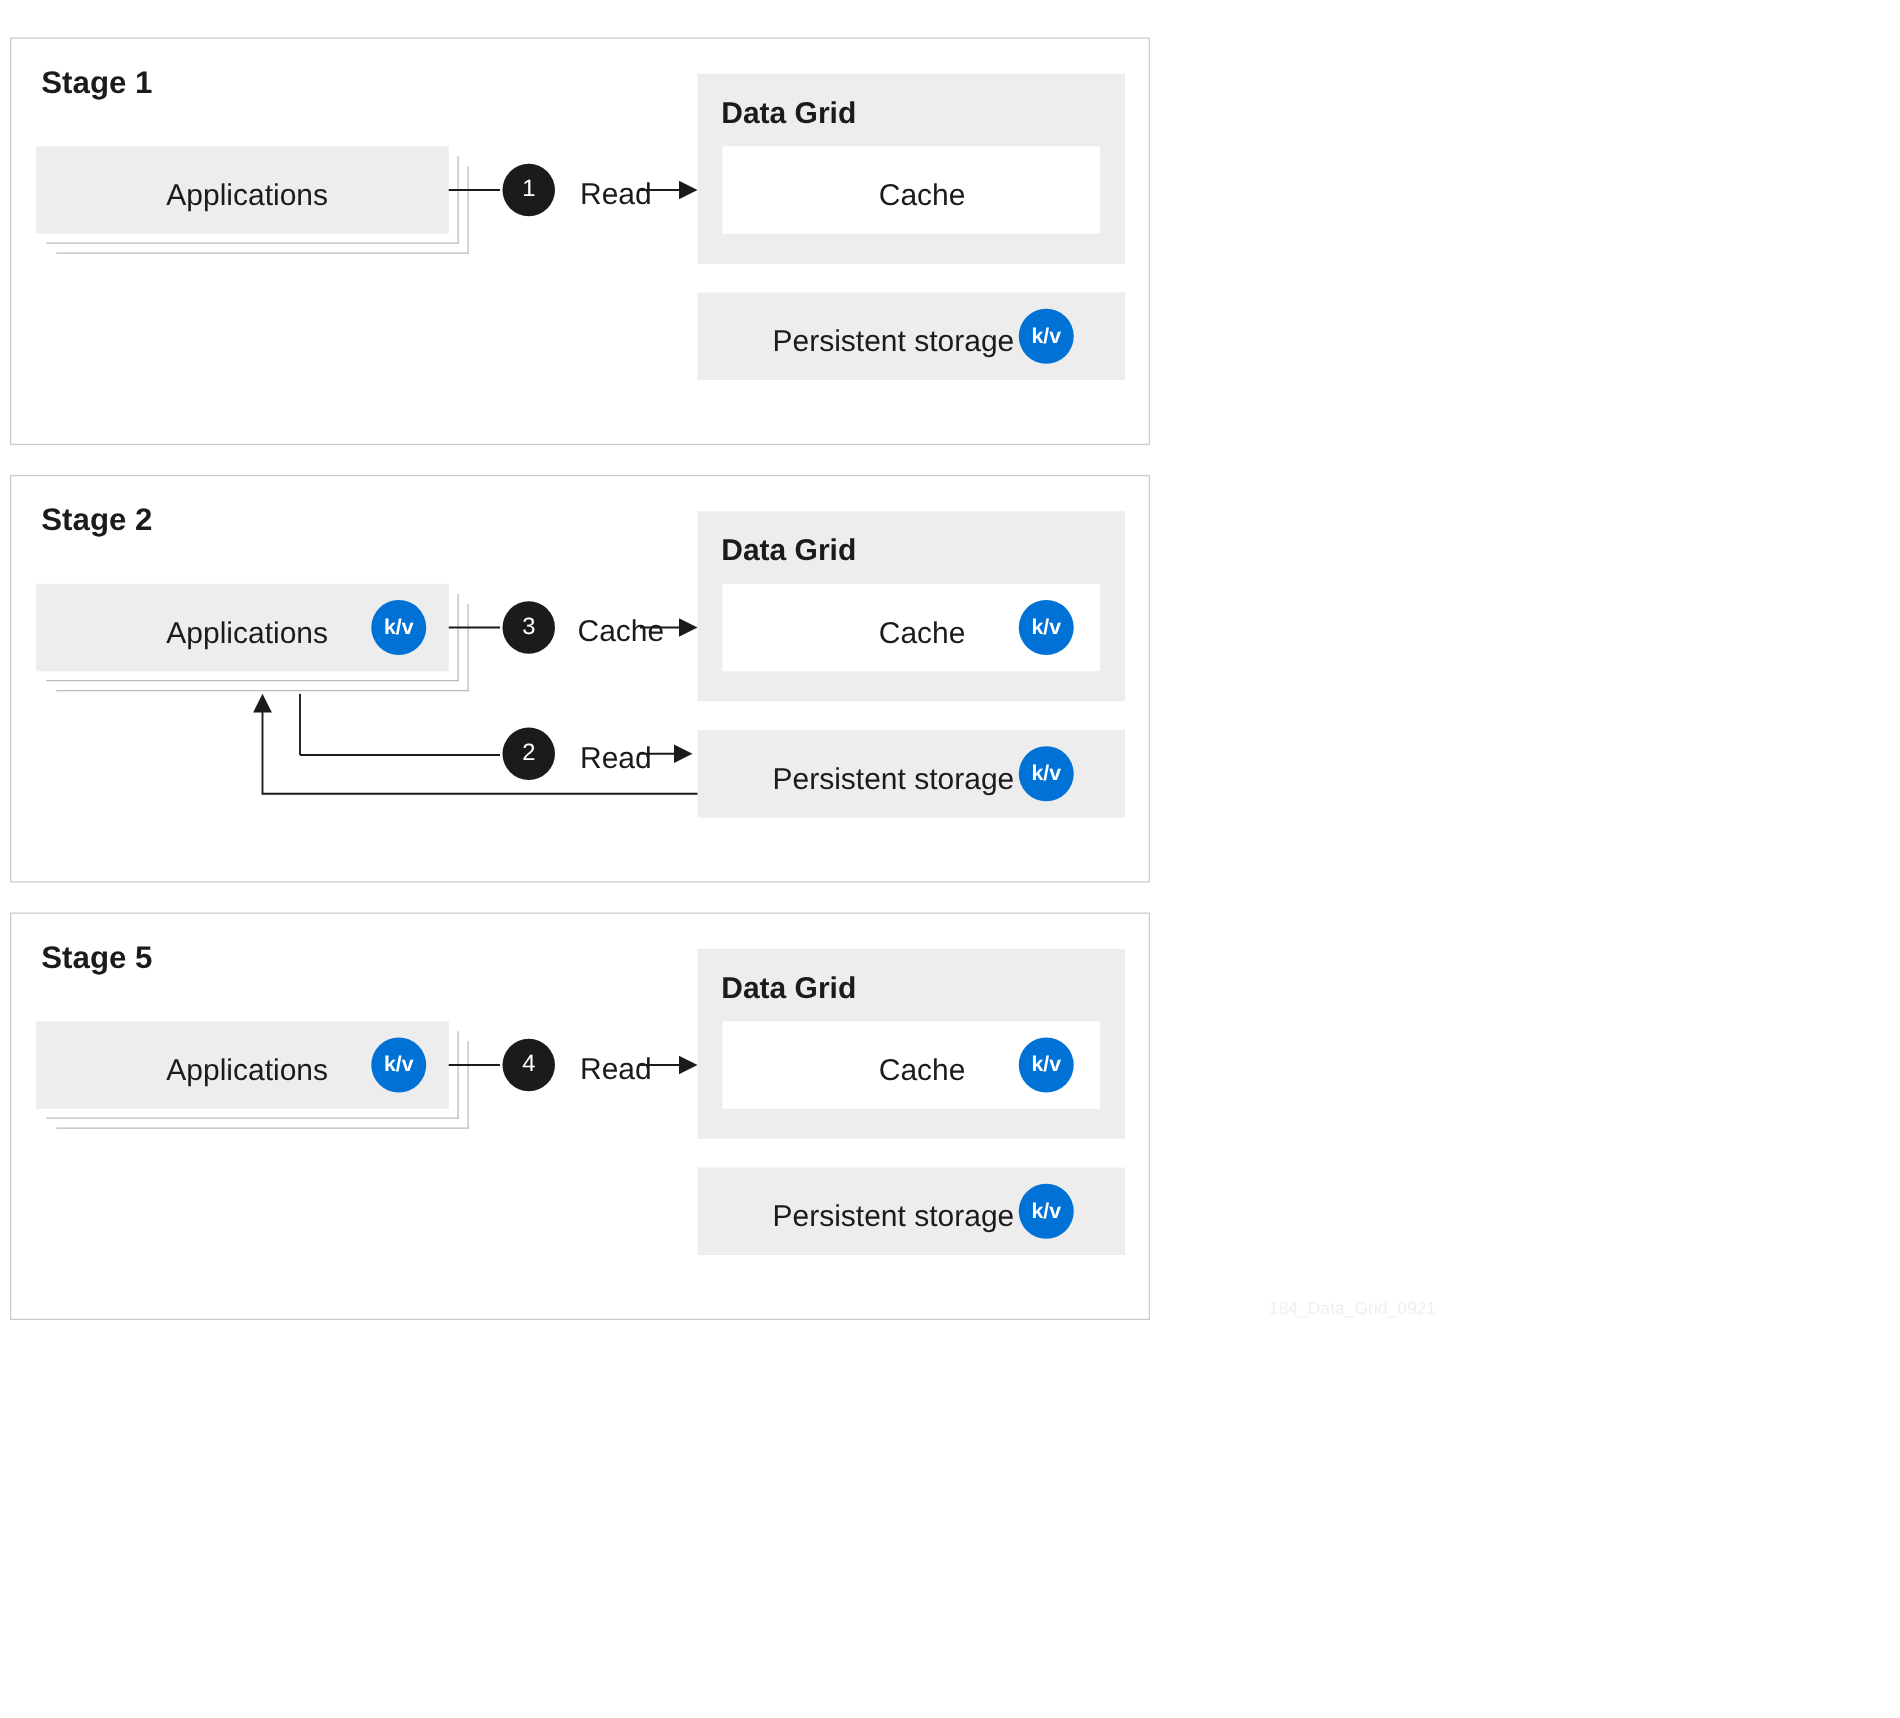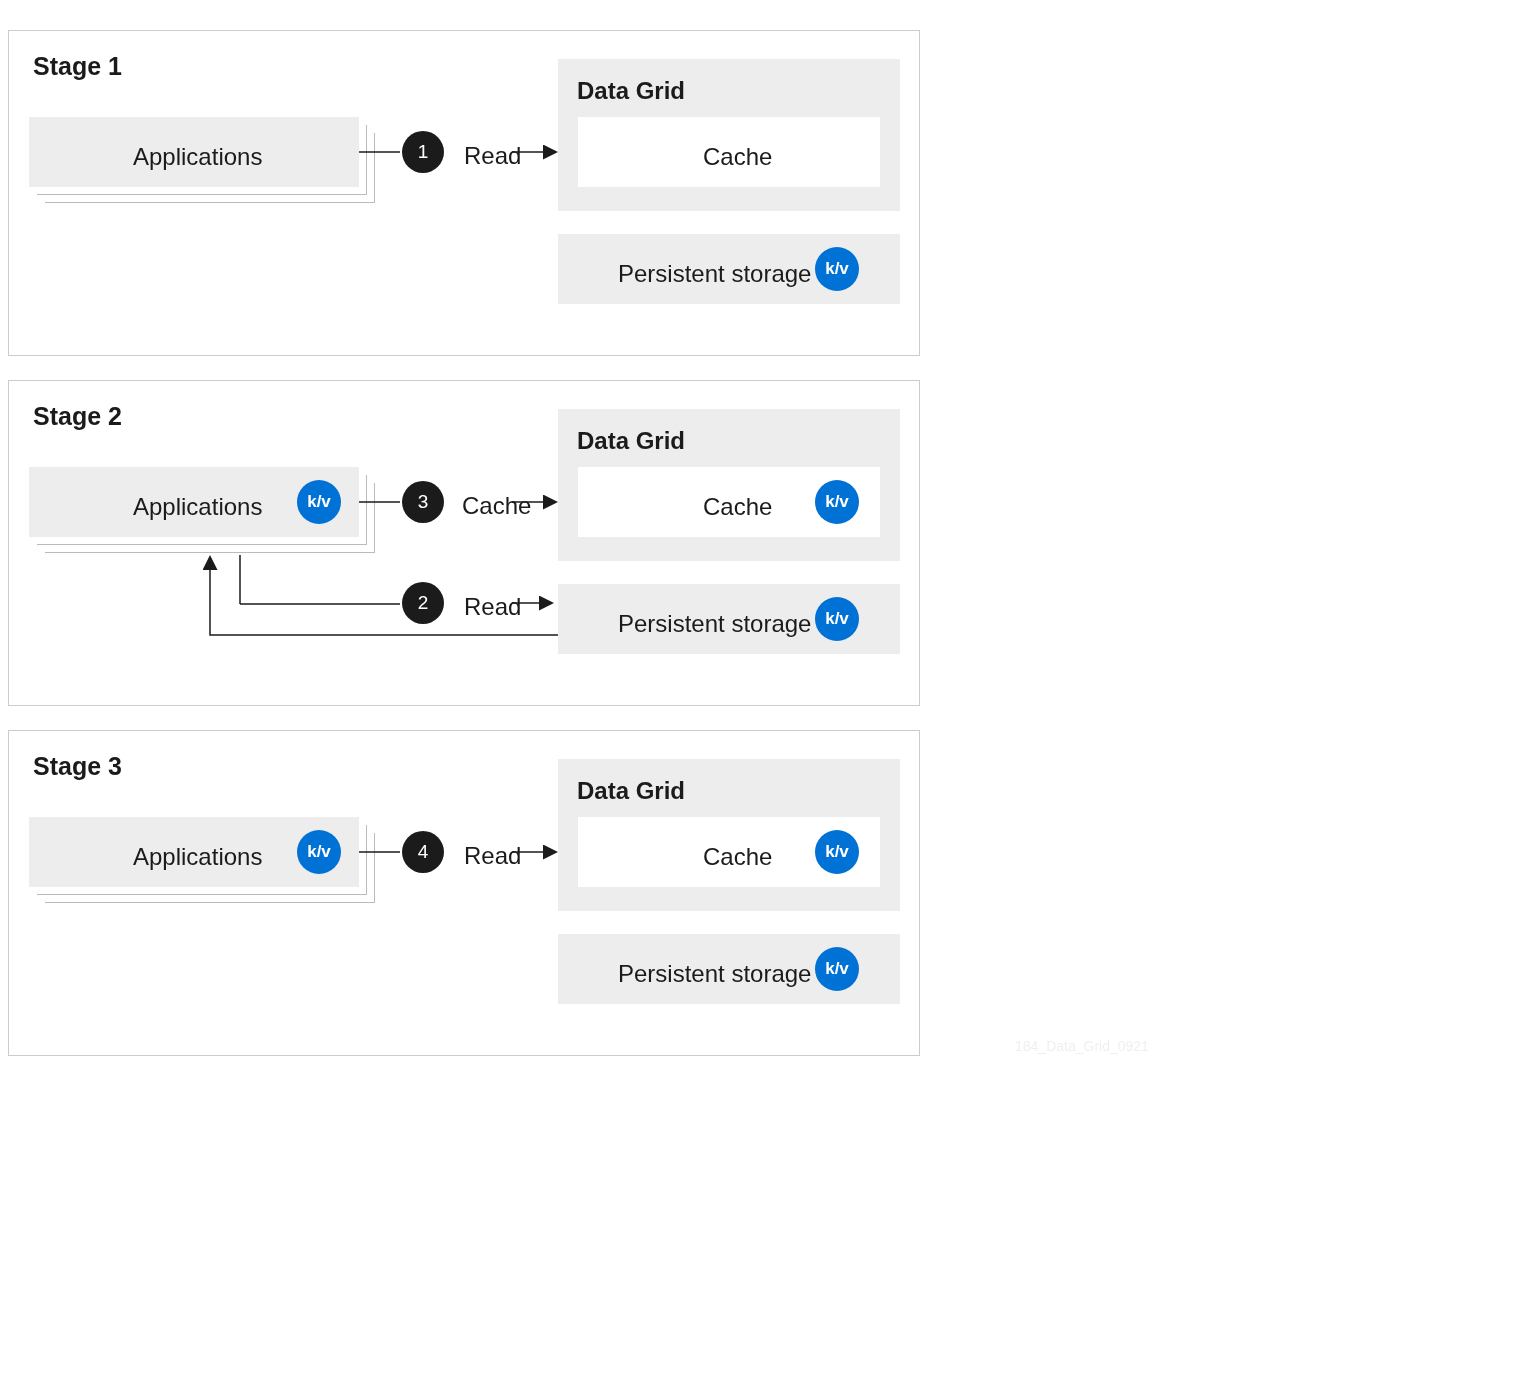--- a/index.html
+++ b/index.html
@@ -158,21 +158,21 @@
 
     <line x1="512" y1="603" x2="551" y2="603" stroke="#1b1b1b" stroke-width="1.5" marker-end="url(#ah2)"></line>
 
     <path d="M 558 635 L 210 635 L 210 558" fill="none" stroke="#1b1b1b" stroke-width="1.5" marker-end="url(#ah2)"></path>
 
     <line x1="240" y1="555" x2="240" y2="604" stroke="#1b1b1b" stroke-width="1.5"></line>
     <line x1="240" y1="604" x2="400" y2="604" stroke="#1b1b1b" stroke-width="1.5"></line>
   </svg>
 
   <div class="stage" style="left:8px; top:730px; width:912px; height:326px;"></div>
-  <div class="stage-title" style="left:33px; top:752px;">Stage 3</div>
+  <div class="stage-title" style="left:33px; top:752px;">Stage 5</div>
 
   <div class="stack-shadow" style="left:45px; top:833px; width:330px; height:70px;"></div>
   <div class="stack-shadow" style="left:37px; top:825px; width:330px; height:70px;"></div>
   <div class="box-grey" style="left:29px; top:817px; width:330px; height:70px;"></div>
   <div class="label" style="left:133px; top:843px;">Applications</div>
   <div class="kv-badge" style="left:297px; top:830px;">k/v</div>
 
   <div class="box-grey" style="left:558px; top:759px; width:342px; height:152px;"></div>
   <div class="label label-bold" style="left:577px; top:777px;">Data Grid</div>
   <div class="box-white" style="left:578px; top:817px; width:302px; height:70px;"></div>

